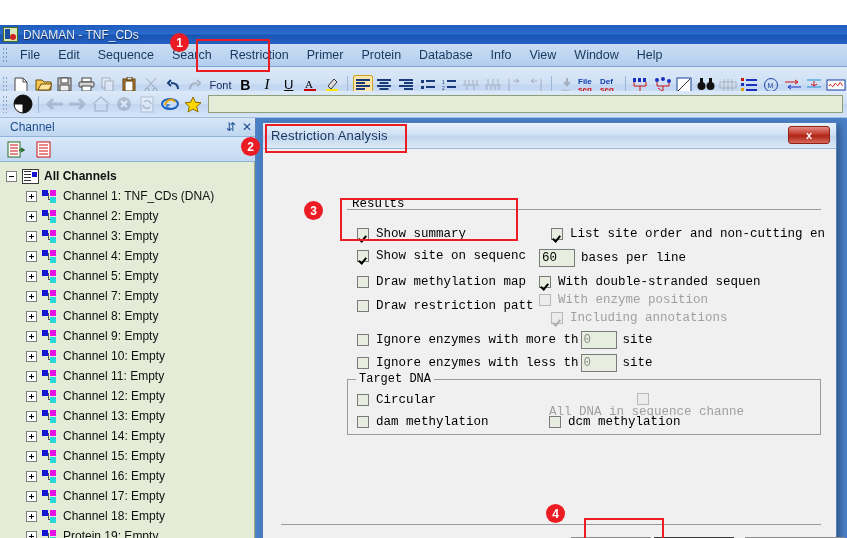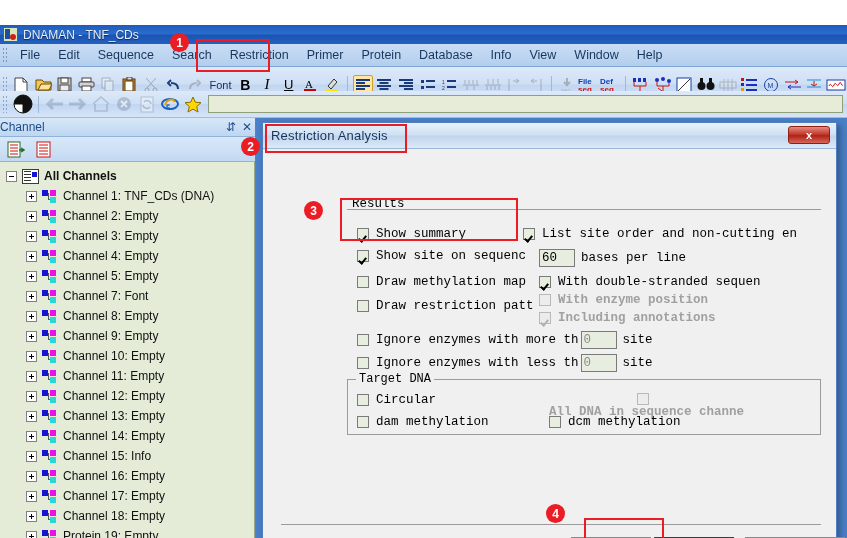--- a/index.html
+++ b/index.html
@@ -93,21 +93,21 @@
   .dock {
     position: absolute; left: 0; top: 93px; width: 256px; height: 445px;
     background: #c7ddf3;
     border-right: 1px solid #5b82b5;
     display: flex; flex-direction: column;
   }
   .dock-title {
     height: 19px; display: flex; align-items: center;
     background: linear-gradient(to bottom, #d7e7f8, #bed6f0);
     border-bottom: 1px solid #8fb3da;
-    color: #1c4d8c; font-size: 12px; padding-left: 0;
+    color: #1c4d8c; font-size: 12px; padding-left: 10px;
   }
   .dock-title .spacer { flex: 1; }
   .dock-title .pin, .dock-title .close {
     width: 16px; text-align: center; color: #1c4d8c; font-size: 12px; cursor: default;
   }
   .dock-toolbar {
     height: 25px; display: flex; align-items: center; padding-left: 5px;
     background: linear-gradient(to bottom, #d9e8f9, #c3d9f2);
     border-bottom: 1px solid #8fb3da;
   }
@@ -190,21 +190,21 @@
   #grp-results { left: 84px; top: 60px; width: 474px; height: 1px; border: none; border-top: 1px solid #9b9b9b; }
   #grp-results-label { position:absolute; left:86px; top:48px; background:#f0f0f0; padding:0 3px;
     font-family:"Liberation Mono","DejaVu Sans Mono",monospace; font-size:12.5px; color:#000; }
   #grp-target { left: 84px; top: 230px; width: 474px; height: 56px; }
 
   .cb-row {
     position: absolute; display: flex; align-items: center;
     font-family: "Liberation Mono","DejaVu Sans Mono",monospace;
     font-size: 12.5px; color: #000; white-space: nowrap;
   }
-  .cb-row.dis { color: #a0a0a0; font-weight: bold; }
+  .cb-row.dis { color: #a0a0a0; }
   .cbox {
     width: 12px; height: 12px; background: #e8eedf; border: 1px solid #7a7a7a;
     margin-right: 7px; flex: none; position: relative;
   }
   .cbox.on::after {
     content: ""; position: absolute; left: 2px; top: 5px;
     width: 3px; height: 6px; border: solid #000; border-width: 0 2px 2px 0;
     transform: rotate(40deg); 
   }
   .cbox.dis { background: #ececec; border-color: #b9b9b9; }
@@ -668,21 +668,21 @@
             <span>Channel 5: Empty</span>
           </div>
           <div class="tree-row child">
             <span class="expander plus"></span>
             <span class="nodeicon">
               <span class="ln"></span>
               <span class="b1"></span>
               <span class="b2"></span>
               <span class="b3"></span>
             </span>
-            <span>Channel 7: Font</span>
+            <span>Channel 7: Empty</span>
           </div>
           <div class="tree-row child">
             <span class="expander plus"></span>
             <span class="nodeicon">
               <span class="ln"></span>
               <span class="b1"></span>
               <span class="b2"></span>
               <span class="b3"></span>
             </span>
             <span>Channel 8: Empty</span>
@@ -748,21 +748,21 @@
             <span>Channel 14: Empty</span>
           </div>
           <div class="tree-row child">
             <span class="expander plus"></span>
             <span class="nodeicon">
               <span class="ln"></span>
               <span class="b1"></span>
               <span class="b2"></span>
               <span class="b3"></span>
             </span>
-            <span>Channel 15: Info</span>
+            <span>Channel 15: Empty</span>
           </div>
           <div class="tree-row child">
             <span class="expander plus"></span>
             <span class="nodeicon">
               <span class="ln"></span>
               <span class="b1"></span>
               <span class="b2"></span>
               <span class="b3"></span>
             </span>
             <span>Channel 16: Empty</span>
@@ -836,37 +836,37 @@
         <span class="numbox gray">0</span>
         <span class="inline-lbl">site</span>
       </div>
       <div class="cb-row" style="left:94px; top:205px;">
         <span class="cbox"></span>
         <span class="inline-lbl" style="margin-right:2px;">Ignore enzymes with less th</span>
         <span class="numbox gray">0</span>
         <span class="inline-lbl">site</span>
       </div>
 
-      <div class="cb-row" style="left:260px; top:78px;">
+      <div class="cb-row" style="left:288px; top:78px;">
         <span class="cbox on"></span>
         <span>List site order and non-cutting en</span>
       </div>
       <div class="cb-row" style="left:276px; top:100px;">
         <span class="numbox">60</span>
         <span class="inline-lbl">bases per line</span>
       </div>
       <div class="cb-row" style="left:276px; top:126px;">
         <span class="cbox on"></span>
         <span>With double-stranded sequen</span>
       </div>
       <div class="cb-row dis" style="left:276px; top:144px;">
         <span class="cbox dis"></span>
         <span>With enzyme position</span>
       </div>
-      <div class="cb-row dis" style="left:276px; top:162px;">
+      <div class="cb-row dis" style="left:288px; top:162px;">
         <span class="cbox dis on"></span>
         <span>Including annotations</span>
       </div>
 
       <div class="group" id="grp-target">
         <span class="legend">Target DNA</span>
       </div>
       <div class="cb-row" style="left:94px; top:244px;">
         <span class="cbox"></span>
         <span>Circular</span>

